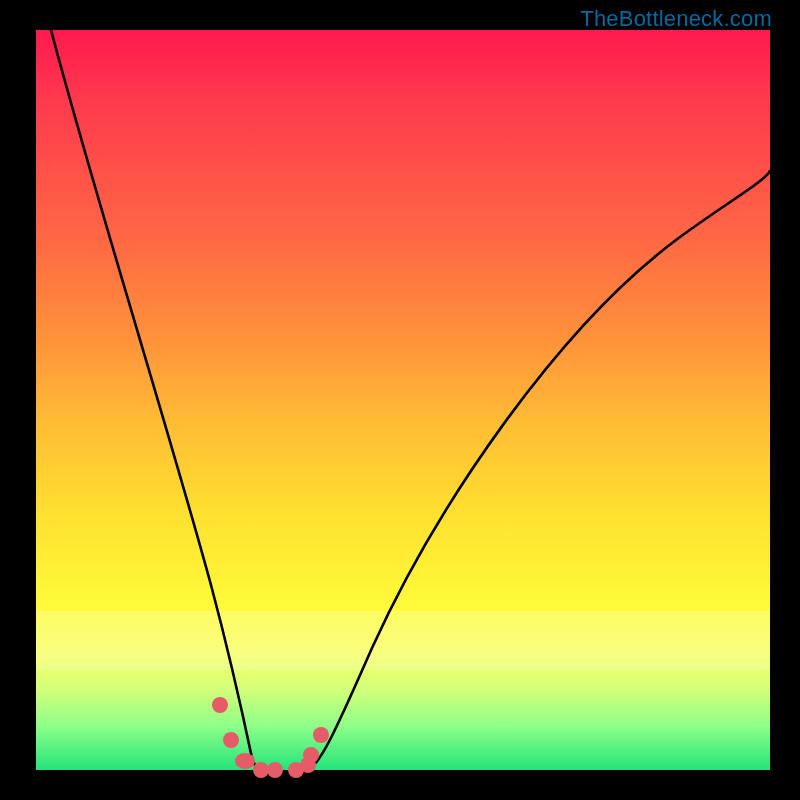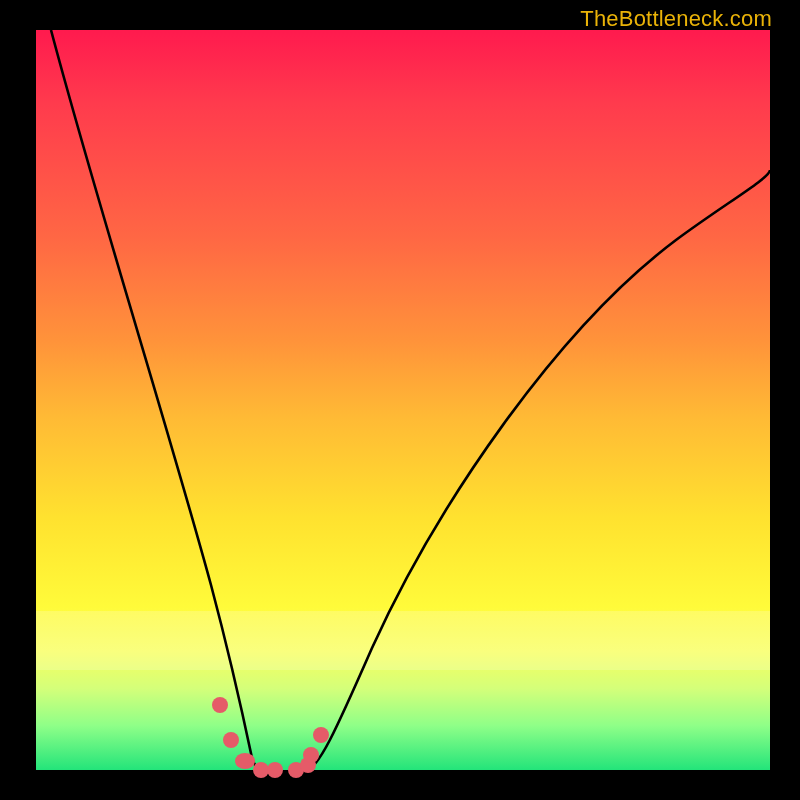--- a/index.html
+++ b/index.html
@@ -44,21 +44,21 @@
   .pale-band {
     position: absolute;
     left: 0;
     width: 100%;
     background: rgba(255,255,255,0.20);
   }
   .watermark {
     position: absolute;
     top: 6px;
     right: 28px;
-    color: #eab308;
+    color: #0369a1;
     font-size: 22px;
     letter-spacing: 0.2px;
     user-select: none;
   }
   svg.curves {
     position: absolute;
     left: 0;
     top: 0;
     width: 100%;
     height: 100%;

